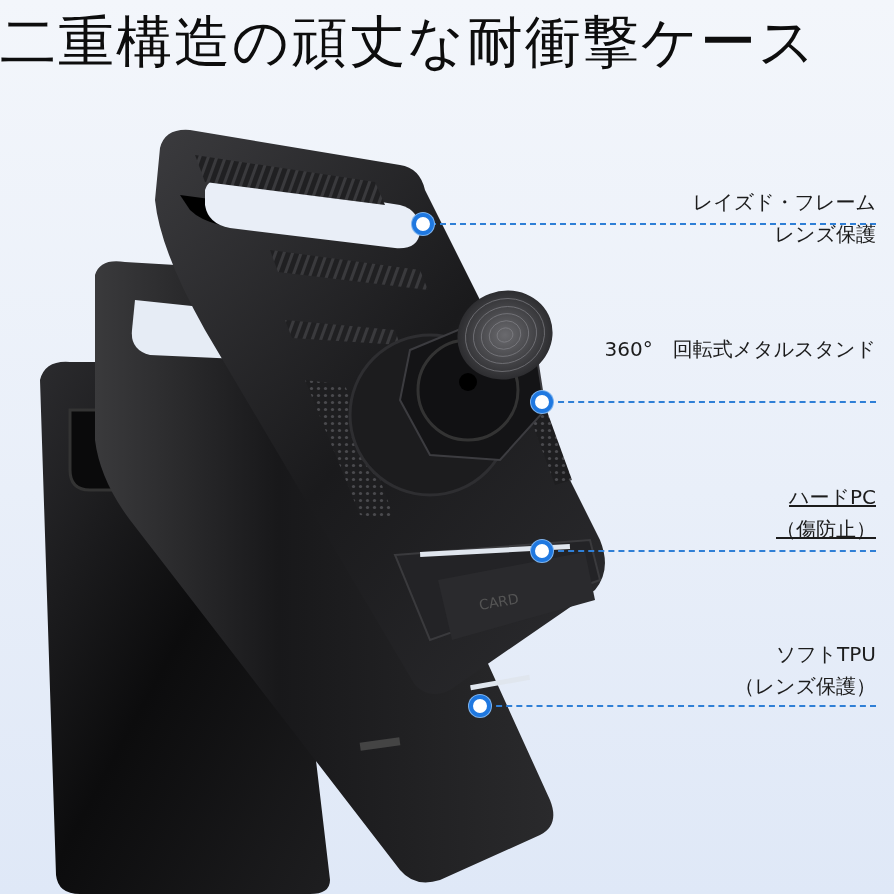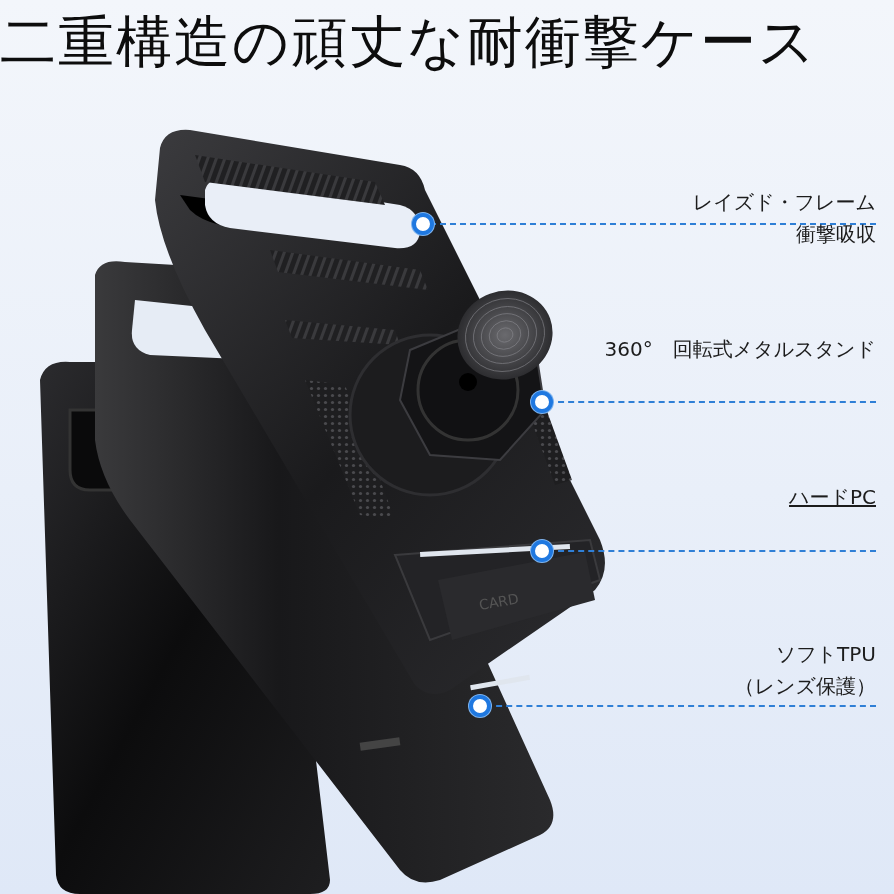--- a/index.html
+++ b/index.html
@@ -98,24 +98,25 @@
 <div class="line" style="left:548px;top:550px;width:328px;"></div>
 <div class="line" style="left:486px;top:705px;width:390px;"></div>
 
 <div class="dot" style="left:412px;top:213px;"></div>
 <div class="dot" style="left:531px;top:391px;"></div>
 <div class="dot" style="left:531px;top:540px;"></div>
 <div class="dot" style="left:469px;top:695px;"></div>
 
 <div class="callout" style="top:152px;margin-top:34px;">
   <div>レイズド・フレーム</div>
-  <div>衝撃吸収</div>
+  <div>レンズ保護</div>
 </div>
 <div class="callout" style="top:333px;">
   <div>360°　回転式メタルスタンド</div>
 </div>
 <div class="callout" style="top:481px;text-decoration:underline;">
   <div>ハードPC</div>
+  <div>（傷防止）</div>
 </div>
 <div class="callout" style="top:638px;">
   <div>ソフトTPU</div>
   <div>（レンズ保護）</div>
 </div>
 
 </body></html>

